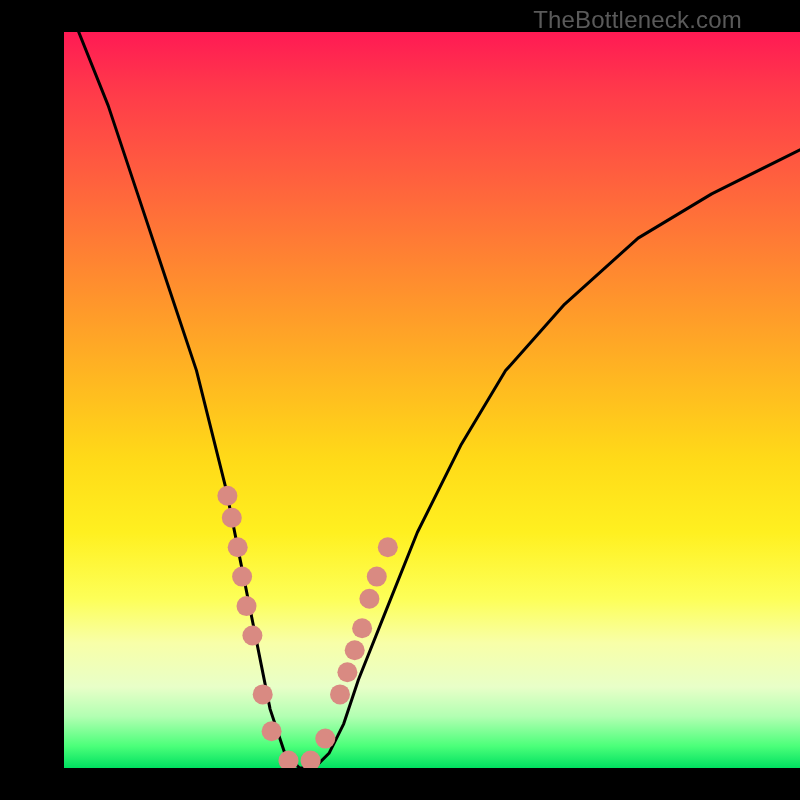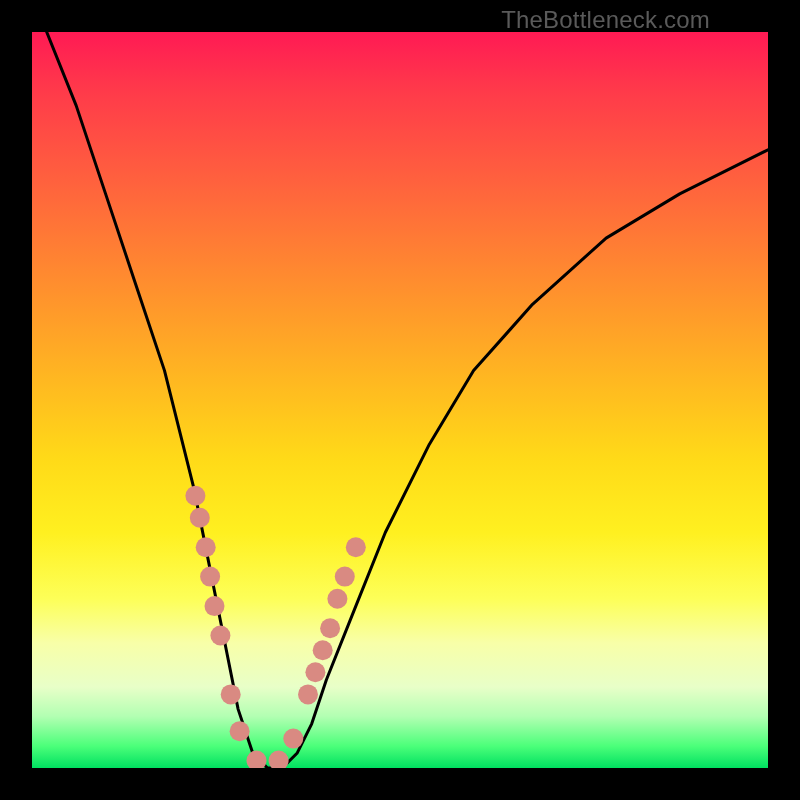--- a/index.html
+++ b/index.html
@@ -9,20 +9,21 @@
     height: 800px;
     overflow: hidden;
     background: #000;
     font-family: Arial, Helvetica, sans-serif;
   }
   .frame {
     position: relative;
     width: 720px;
     height: 800px;
     background: #000;
+    margin-left: 32px;
   }
   .plot-area {
     position: absolute;
     left: 32px;
     top: 32px;
     width: 736px;
     height: 736px;
     background: linear-gradient(to bottom,
       #ff1a54 0%,
       #ff3a4a 8%,

